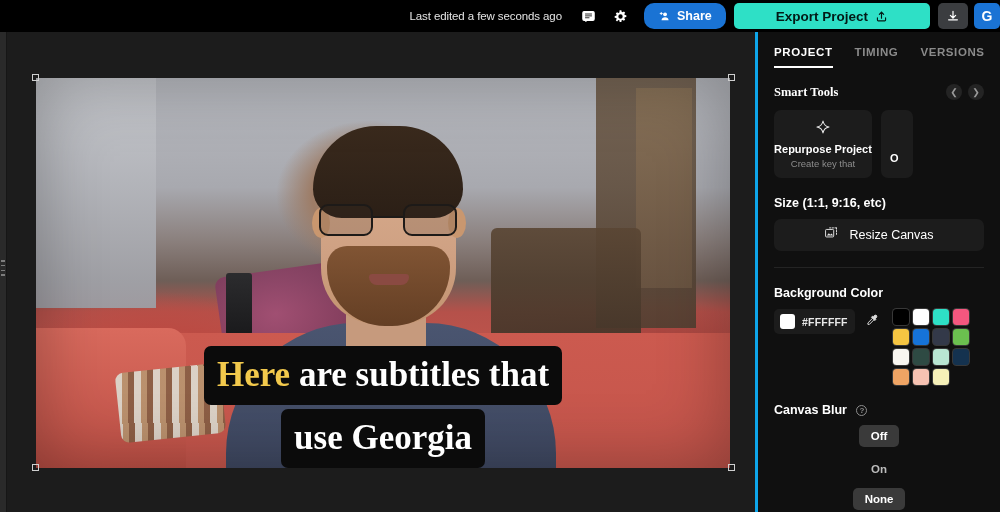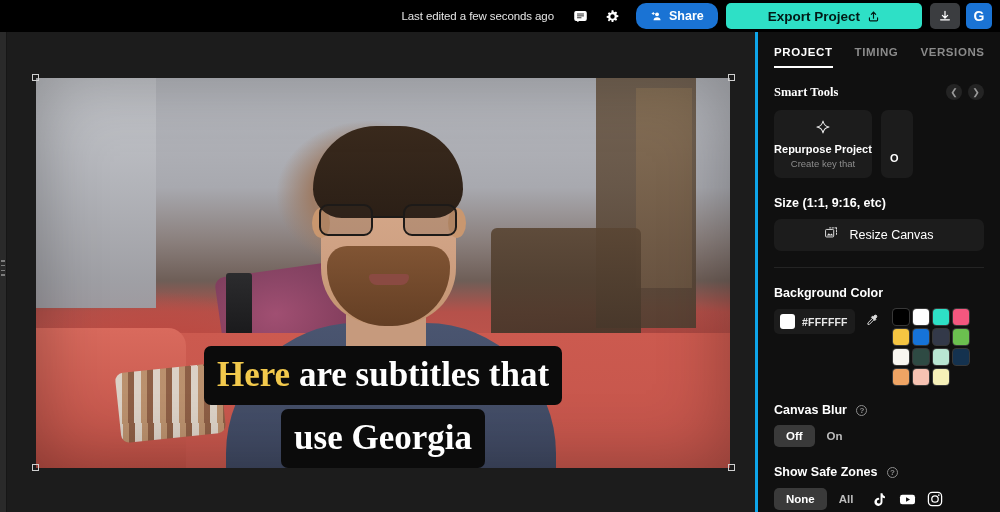--- a/index.html
+++ b/index.html
@@ -8,21 +8,21 @@
     background: #1b1b1b;
     font-family: "Liberation Sans", sans-serif;
     overflow: hidden;
   }
   #app { position: relative; width: 1000px; height: 512px; background: #1c1c1c; }
 
   
   .topbar {
     position: absolute; top: 0; left: 0; width: 1000px; height: 32px;
     background: #000; display: flex; align-items: center;
-    justify-content: flex-end; padding-right: 8px; gap: 0;
+    justify-content: flex-end; padding-right: 0; gap: 0;
   }
   .last-edited {
     color: #e4e4e4; font-size: 11.5px; letter-spacing: -0.1px; margin-right: 14px;
   }
   .icon-btn {
     width: 26px; height: 26px; display: flex; align-items: center;
     justify-content: center; color: #fff; background: transparent;
     border: none; cursor: pointer; margin-right: 6px;
   }
   .btn-share {
@@ -182,21 +182,21 @@
   .hex-val { color:#e9e9e9; font-size:10.5px; font-weight:700; letter-spacing:.2px; }
   .picker { color:#dcdcdc; font-size:13px; cursor:pointer; padding-top:4px; }
   .swatches { display:grid; grid-template-columns: repeat(4, 16px); gap:4px; margin-left:4px; }
   .sw { width:16px; height:16px; border-radius:3.5px; cursor:pointer;
         box-shadow: 0 0 0 1px rgba(255,255,255,.17); }
 
   .q-icon { display:inline-flex; width:11px; height:11px; border-radius:50%;
             border:1px solid #8d8d8d; color:#8d8d8d; font-size:8px;
             align-items:center; justify-content:center; margin-left:6px;
             vertical-align:1px; cursor:pointer; }
-  .seg-row { display:flex; align-items:center; gap:0; margin-top:8px; }
+  .seg-row { display:flex; align-items:center; gap:11px; margin-top:8px;flex-direction:column; }
   .seg { padding:5px 12px; border-radius:5px; color:#bdbdbd; font-size:11.5px;
          font-weight:700; cursor:pointer; }
   .seg.active { background:#3a3a3a; color:#fff; }
   .plat { width:28px; height:24px; display:flex; align-items:center;
           justify-content:center; color:#fff; cursor:pointer; }
 </style>
 </head>
 <body>
 
 <div id="app">
@@ -389,24 +389,20 @@
           <span>Canvas Blur</span>
           <span class="q-icon">?</span>
         </div>
         <div class="seg-row">
           <div class="seg active">Off</div>
           <div class="seg">On</div>
         </div>
       </div>
 
       <div class="sec">
-        <div class="label" style="margin-bottom:2px;">
-          <span>Show Safe Zones</span>
-          <span class="q-icon">?</span>
-        </div>
         <div class="seg-row">
           <div class="seg active">None</div>
           <div class="seg">All</div>
 
           <div class="plat">
             <svg width="17" height="17" viewBox="0 0 24 24" fill="#fff">
               <path d="M16.2 3h-2.7v12.1a2.6 2.6 0 1 1-2-2.5V9.8a5.7 5.7 0 1 0 4.7 5.6V9.2c1 .7 2.2 1.1 3.5 1.2V7.6a4.6 4.6 0 0 1-3.5-4.6z"></path>
             </svg>
           </div>
           <div class="plat">

